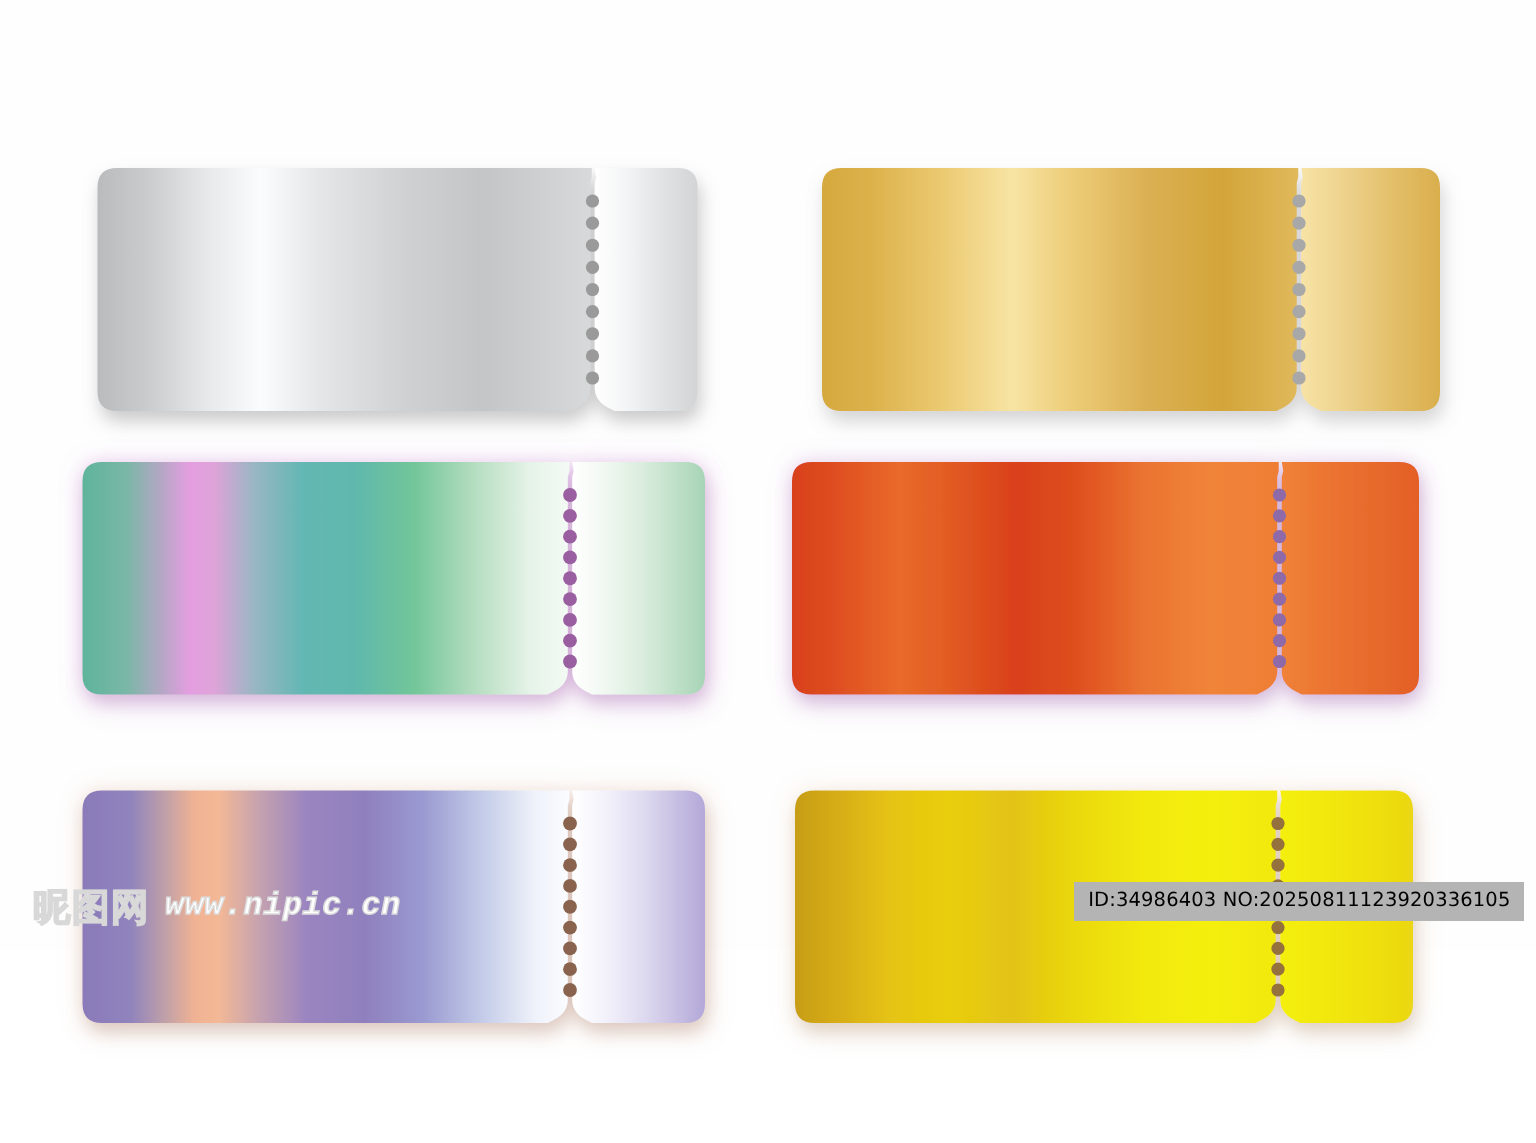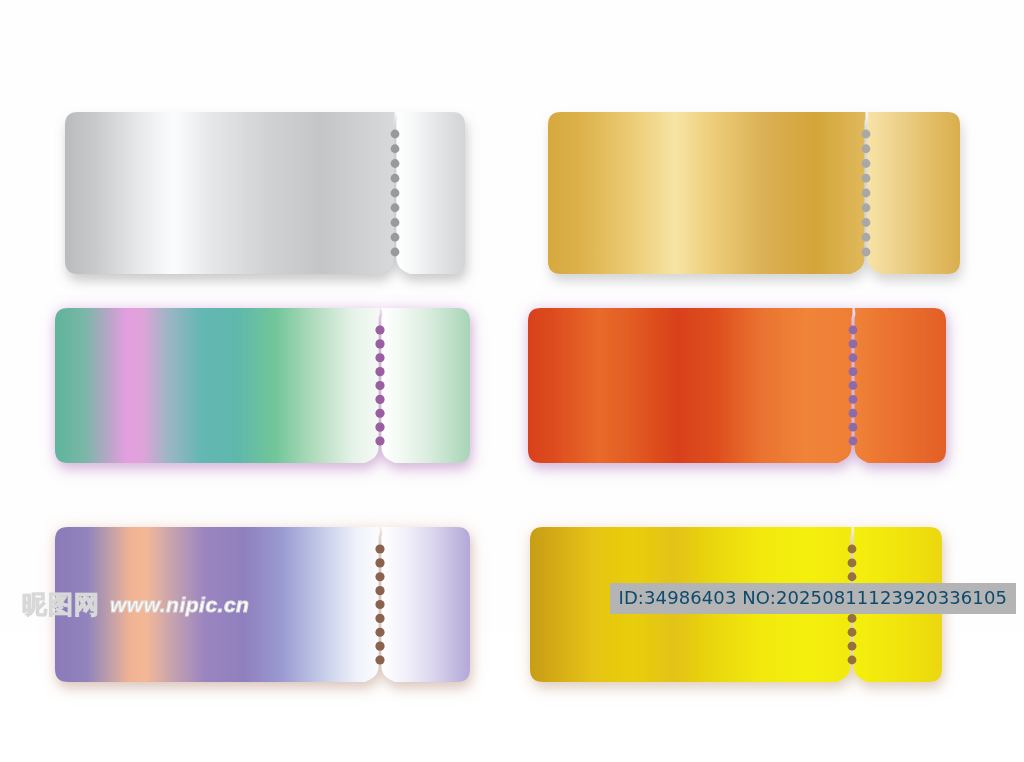--- a/index.html
+++ b/index.html
@@ -48,38 +48,38 @@
   .wm-cjk {
     font-family: "DejaVu Sans", sans-serif;
     font-size: 25px;
     font-weight: 700;
     letter-spacing: 1px;
     color: #ffffff;
     -webkit-text-stroke: 1px #d8d8d8;
     text-shadow: 0 0 1px #e2e2e2;
   }
   .wm-url {
-    font-family: Liberation Sans, sans-serif;
+    font-family: Liberation Mono, monospace;
     font-size: 21px;
     font-style: italic;
     font-weight: 700;
     color: #ffffff;
     -webkit-text-stroke: 1px #dcdcdc;
     letter-spacing: 0.5px;
   }
 
   
   .id-badge {
     position: absolute;
     right: 8px;
     bottom: 19px;
     background: #b4b4b4;
-    color: #0c4a6e;
+    color: #000000;
     font-family: "DejaVu Sans", sans-serif;
-    font-size: 18px;
+    font-size: 13px;
     line-height: 1;
     padding: 6px 9px 7px 9px;
     white-space: nowrap;
     letter-spacing: 0.1px;
     margin-top: 37px;
   }
 </style>
 </head>
 <body>
 

